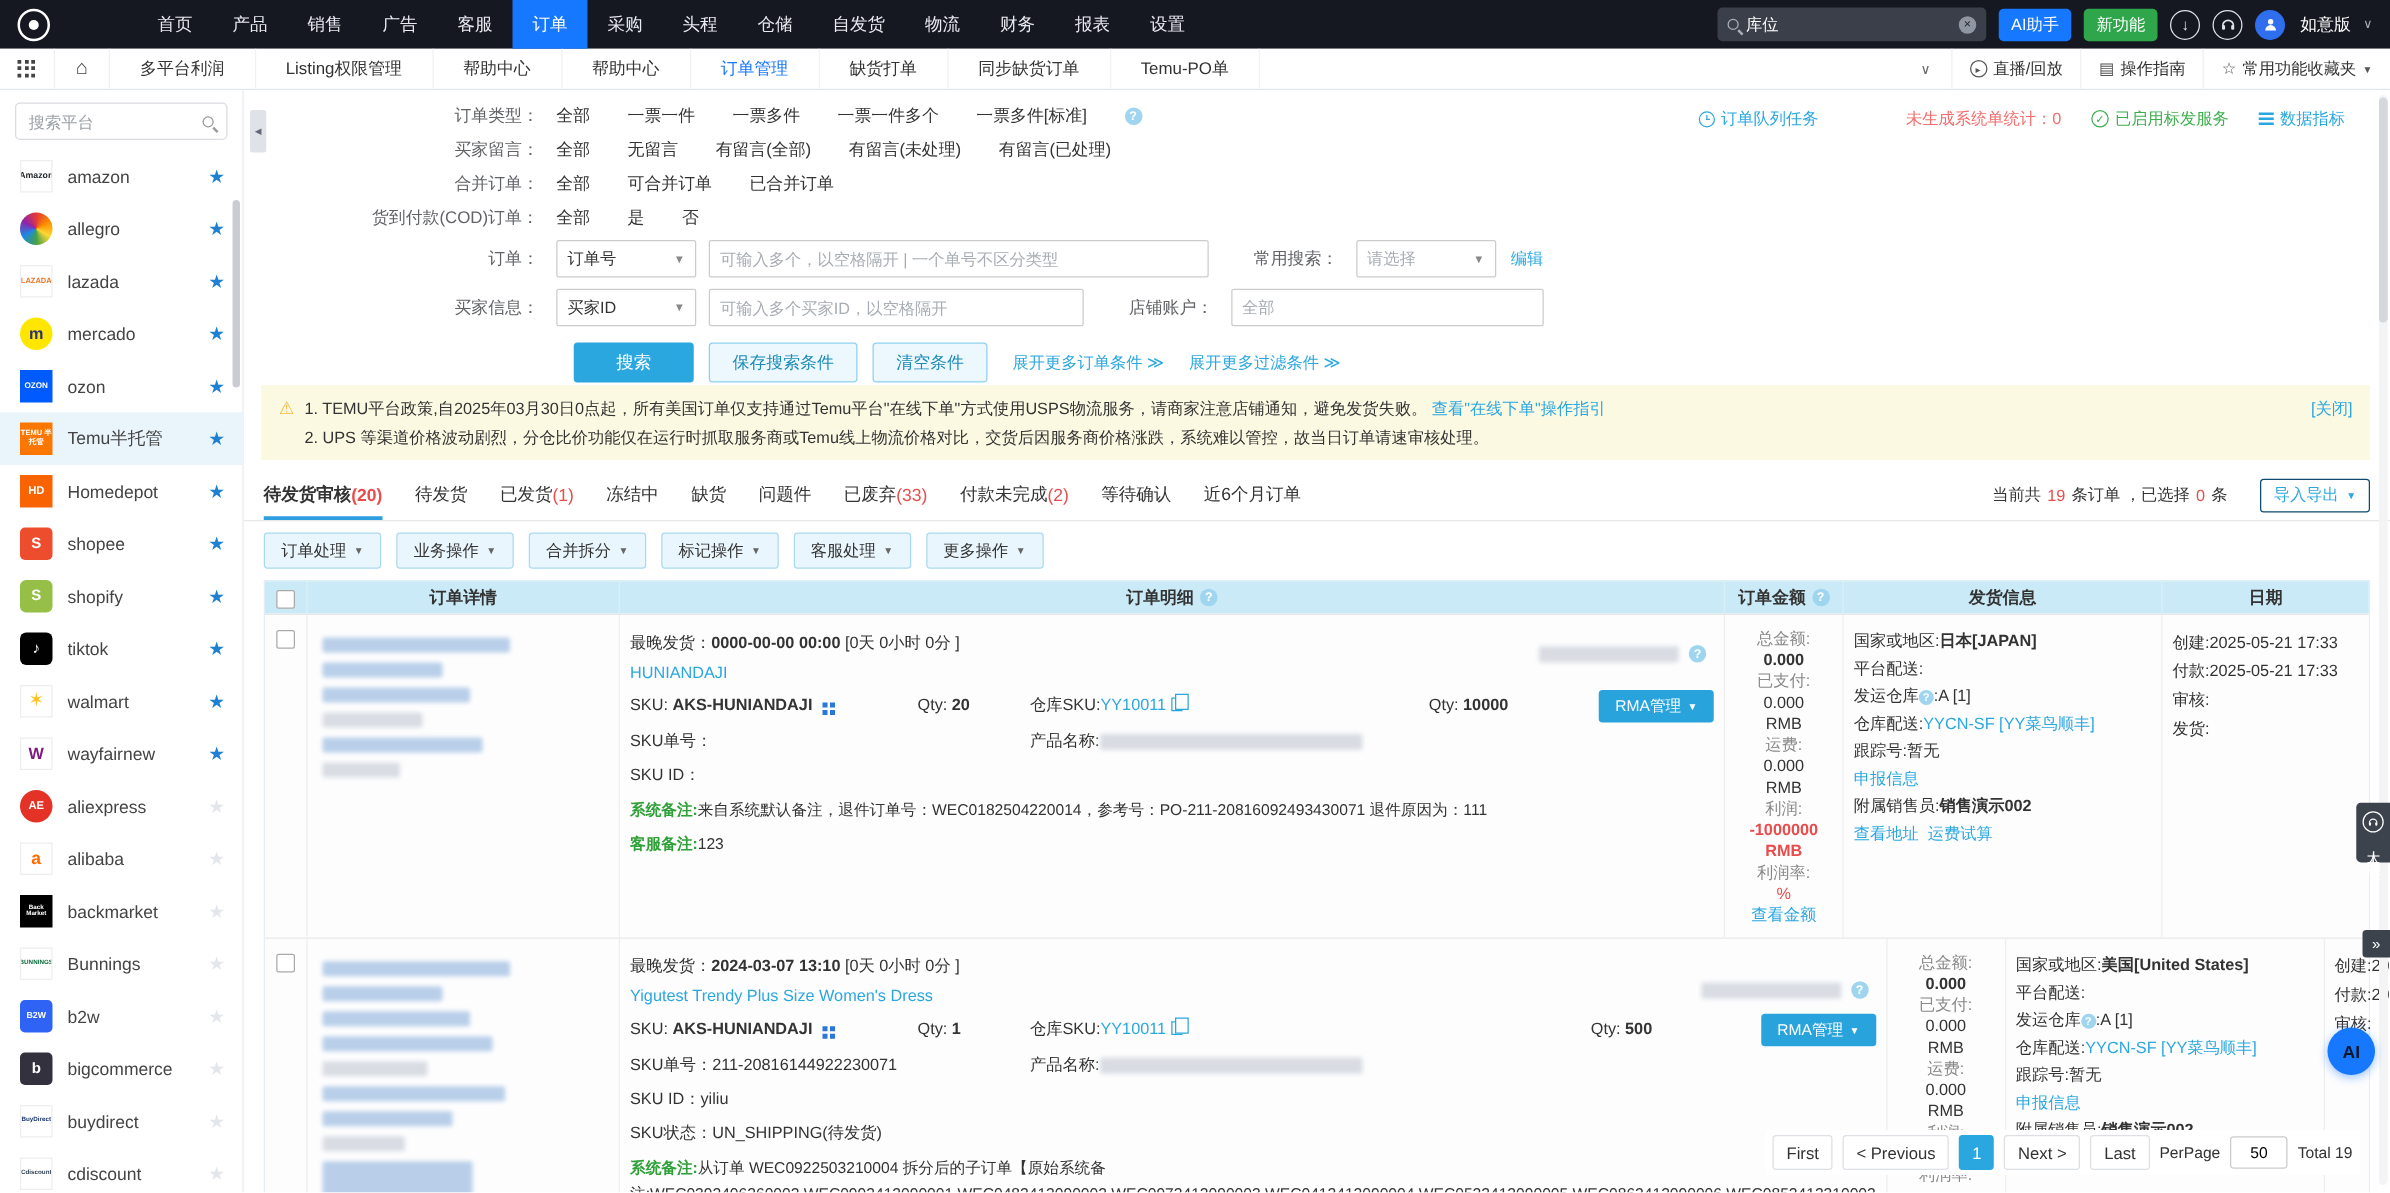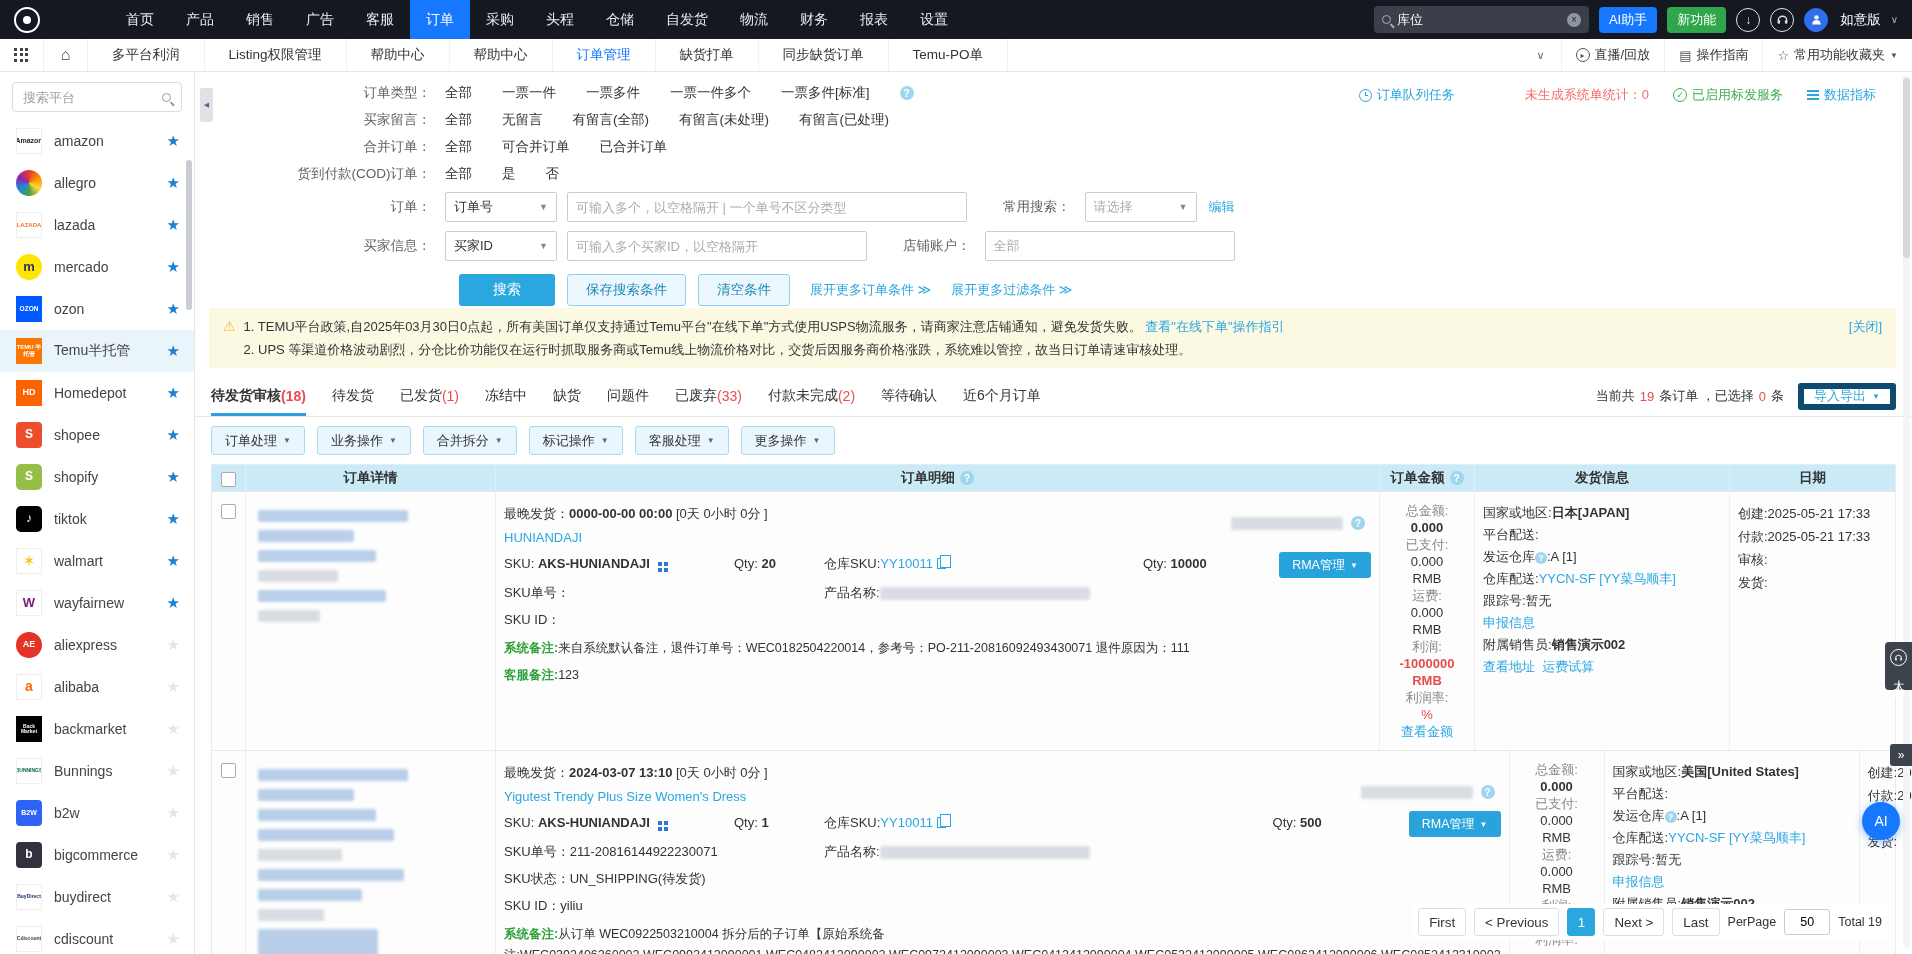--- a/index.html
+++ b/index.html
@@ -90,21 +90,21 @@
 .notice .body{flex:1}
 .notice .close{color:#2ba7e0;flex:none;cursor:pointer}
 
 .stabs{display:flex;align-items:center;padding:0 16px;border-bottom:1px solid #e8e8e8;height:41px}
 .stab{margin-right:26px;font-size:14px;color:#333;display:flex;gap:0;cursor:pointer;height:100%;align-items:center;position:relative;white-space:nowrap}
 .stab .count{color:#e84c4c}
 .stab.active{font-weight:bold}
 .stab.active:after{content:"";position:absolute;left:0;right:0;bottom:0;height:3px;background:#2b9fe0}
 .ssummary{margin-left:auto;display:flex;align-items:center;font-size:13px;color:#333;gap:2px;white-space:nowrap}
 .ssummary .num{color:#e84c4c;margin:0 3px}
-.exportbtn{margin-left:12px;height:27px;padding:0 10px;border:6px solid #0c4a6e;color:#2ba7e0;background:#fff;border-radius:3px;font-size:13px;display:flex;align-items:center;gap:6px;cursor:pointer}
+.exportbtn{margin-left:24px;height:27px;padding:0 10px;border:1px solid #0c4a6e;color:#2ba7e0;background:#fff;border-radius:3px;font-size:13px;display:flex;align-items:center;gap:6px;cursor:pointer}
 .exportbtn .caret{font-size:8px}
 
 .toolbar{display:flex;gap:12px;padding:9px 16px}
 .tbbtn{height:29px;padding:0 13px;background:#eaf6fd;border:1px solid #a9d9f0;border-radius:3px;font-size:13px;color:#333;display:flex;align-items:center;gap:6px;cursor:pointer}
 .tbbtn .caret{font-size:8px;color:#666}
 
 .otable{margin:0 16px;border:1px solid #e2eef5;border-bottom:none}
 .tgrid{display:grid;grid-template-columns:34px 250px 1fr 95px 255px 165px}
 .thead{background:#c9eaf6}
 .thead .hc{padding:4px 6px;text-align:center;font-size:13.5px;font-weight:600;color:#333;border-right:1px solid #daeff8;display:flex;align-items:center;justify-content:center;gap:5px}
@@ -135,21 +135,21 @@
 .pgbtn.page{width:28px;justify-content:center}
 .pgbtn.active{background:#2ba7e0;border-color:#2ba7e0;color:#fff}
 .pginp{width:46px;height:26px;border:1px solid #ccc;border-radius:3px;text-align:center;font-size:12.5px;outline:none}
 
 .vscroll{position:fixed;right:2px;top:76px;width:7px;height:872px;background:#f3f4f6;border-radius:4px}
 .vscroll i{position:absolute;top:2px;left:0;width:7px;height:180px;background:#d4d7dc;border-radius:4px;display:block}
 .service{position:fixed;right:0;top:642px;width:27px;background:#3d434d;border-radius:4px 0 0 4px;color:#fff;display:flex;flex-direction:column;align-items:center;padding:7px 0;gap:5px;cursor:pointer;z-index:30}
 .service .ring{width:17px;height:17px;border:1px solid #fff;border-radius:50%;display:flex;align-items:center;justify-content:center}
 .service .vtxt{writing-mode:vertical-lr;font-size:12px;letter-spacing:3px}
 .collapsebtn{position:fixed;right:0;top:744px;width:22px;height:22px;background:#3d434d;border-radius:3px 0 0 3px;color:#fff;font-size:12px;display:flex;align-items:center;justify-content:center;cursor:pointer;z-index:30}
-.aibtn{position:fixed;right:12px;top:802px;width:38px;height:38px;border-radius:50%;background:#1677ff;color:#ffffff;font-size:14px;font-weight:normal;display:flex;align-items:center;justify-content:center;box-shadow:0 2px 8px rgba(22,119,255,.45);cursor:pointer;z-index:30}
+.aibtn{position:fixed;right:12px;top:822px;width:38px;height:38px;border-radius:50%;background:#1677ff;color:#0f172a;font-size:14px;font-weight:bold;display:flex;align-items:center;justify-content:center;box-shadow:0 2px 8px rgba(22,119,255,.45);cursor:pointer;z-index:30}
 </style>
 </head>
 <body>
 
 <div class="topbar">
   <div class="logo">
       <i></i>
     </div>
   <div class="tnav">
     <span>首页</span>
@@ -434,21 +434,21 @@
       <div class="body">
         <div><span>1. TEMU平台政策,自2025年03月30日0点起，所有美国订单仅支持通过Temu平台"在线下单"方式使用USPS物流服务，请商家注意店铺通知，避免发货失败。</span> <span class="lnk">查看"在线下单"操作指引</span></div>
         <div>2. UPS 等渠道价格波动剧烈，分仓比价功能仅在运行时抓取服务商或Temu线上物流价格对比，交货后因服务商价格涨跌，系统难以管控，故当日订单请速审核处理。</div>
       </div>
       <span class="close">[关闭]</span>
     </div>
 
     <div class="stabs">
       <div class="stab active">
           <span>待发货审核</span>
-          <span class="count">(18)</span>
+          <span class="count">(20)</span>
         </div>
       <div class="stab">
           <span>待发货</span>
         </div>
       <div class="stab">
           <span>已发货</span>
           <span class="count">(1)</span>
         </div>
       <div class="stab">
           <span>冻结中</span>
@@ -632,22 +632,22 @@
             <div style="grid-column:1"><span>SKU:</span> <span class="b">AKS-HUNIANDAJI</span><span class="skuic"></span></div>
             <div style="grid-column:2"><span>Qty:</span> <span class="b">1</span></div>
             <div style="grid-column:3"><span>仓库SKU:</span><a class="lnk">YY10011</a><span class="copyic"></span></div>
             <div style="grid-column:4"><span>Qty:</span> <span class="b">500</span></div>
             <button class="rmabtn" style="grid-column:5;grid-row:1">
                 <span>RMA管理</span>
                 <span class="caret">▼</span>
               </button>
             <div style="grid-column:1/3"><span>SKU单号：</span><span>211-20816144922230071</span></div>
             <div style="grid-column:3"><span>产品名称:</span><span class="blur-block"></span></div>
+            <div style="grid-column:1/3"><span>SKU ID：</span><span>yiliu</span></div>
             <div style="grid-column:1/3"><span>SKU状态：</span><span>UN_SHIPPING(待发货)</span></div>
-            <div style="grid-column:1/3"><span>SKU ID：</span><span>yiliu</span></div>
           </div>
           <div class="remark"><span class="grn">系统备注:</span><span>从订单 WEC0922503210004 拆分后的子订单【原始系统备注:WEC0392406260002,WEC0992412090001,WEC0482412090002,WEC0972412090003,WEC0412412090004,WEC0522412090005,WEC0862412090006,WEC0852412310002 订单合并】</span></div>
 
         </div>
         <div class="c amt">
           <div>总金额:</div>
           <div class="v b">0.000</div>
           <div>已支付:</div>
           <div class="v">0.000</div>
           <div class="v">RMB</div>

